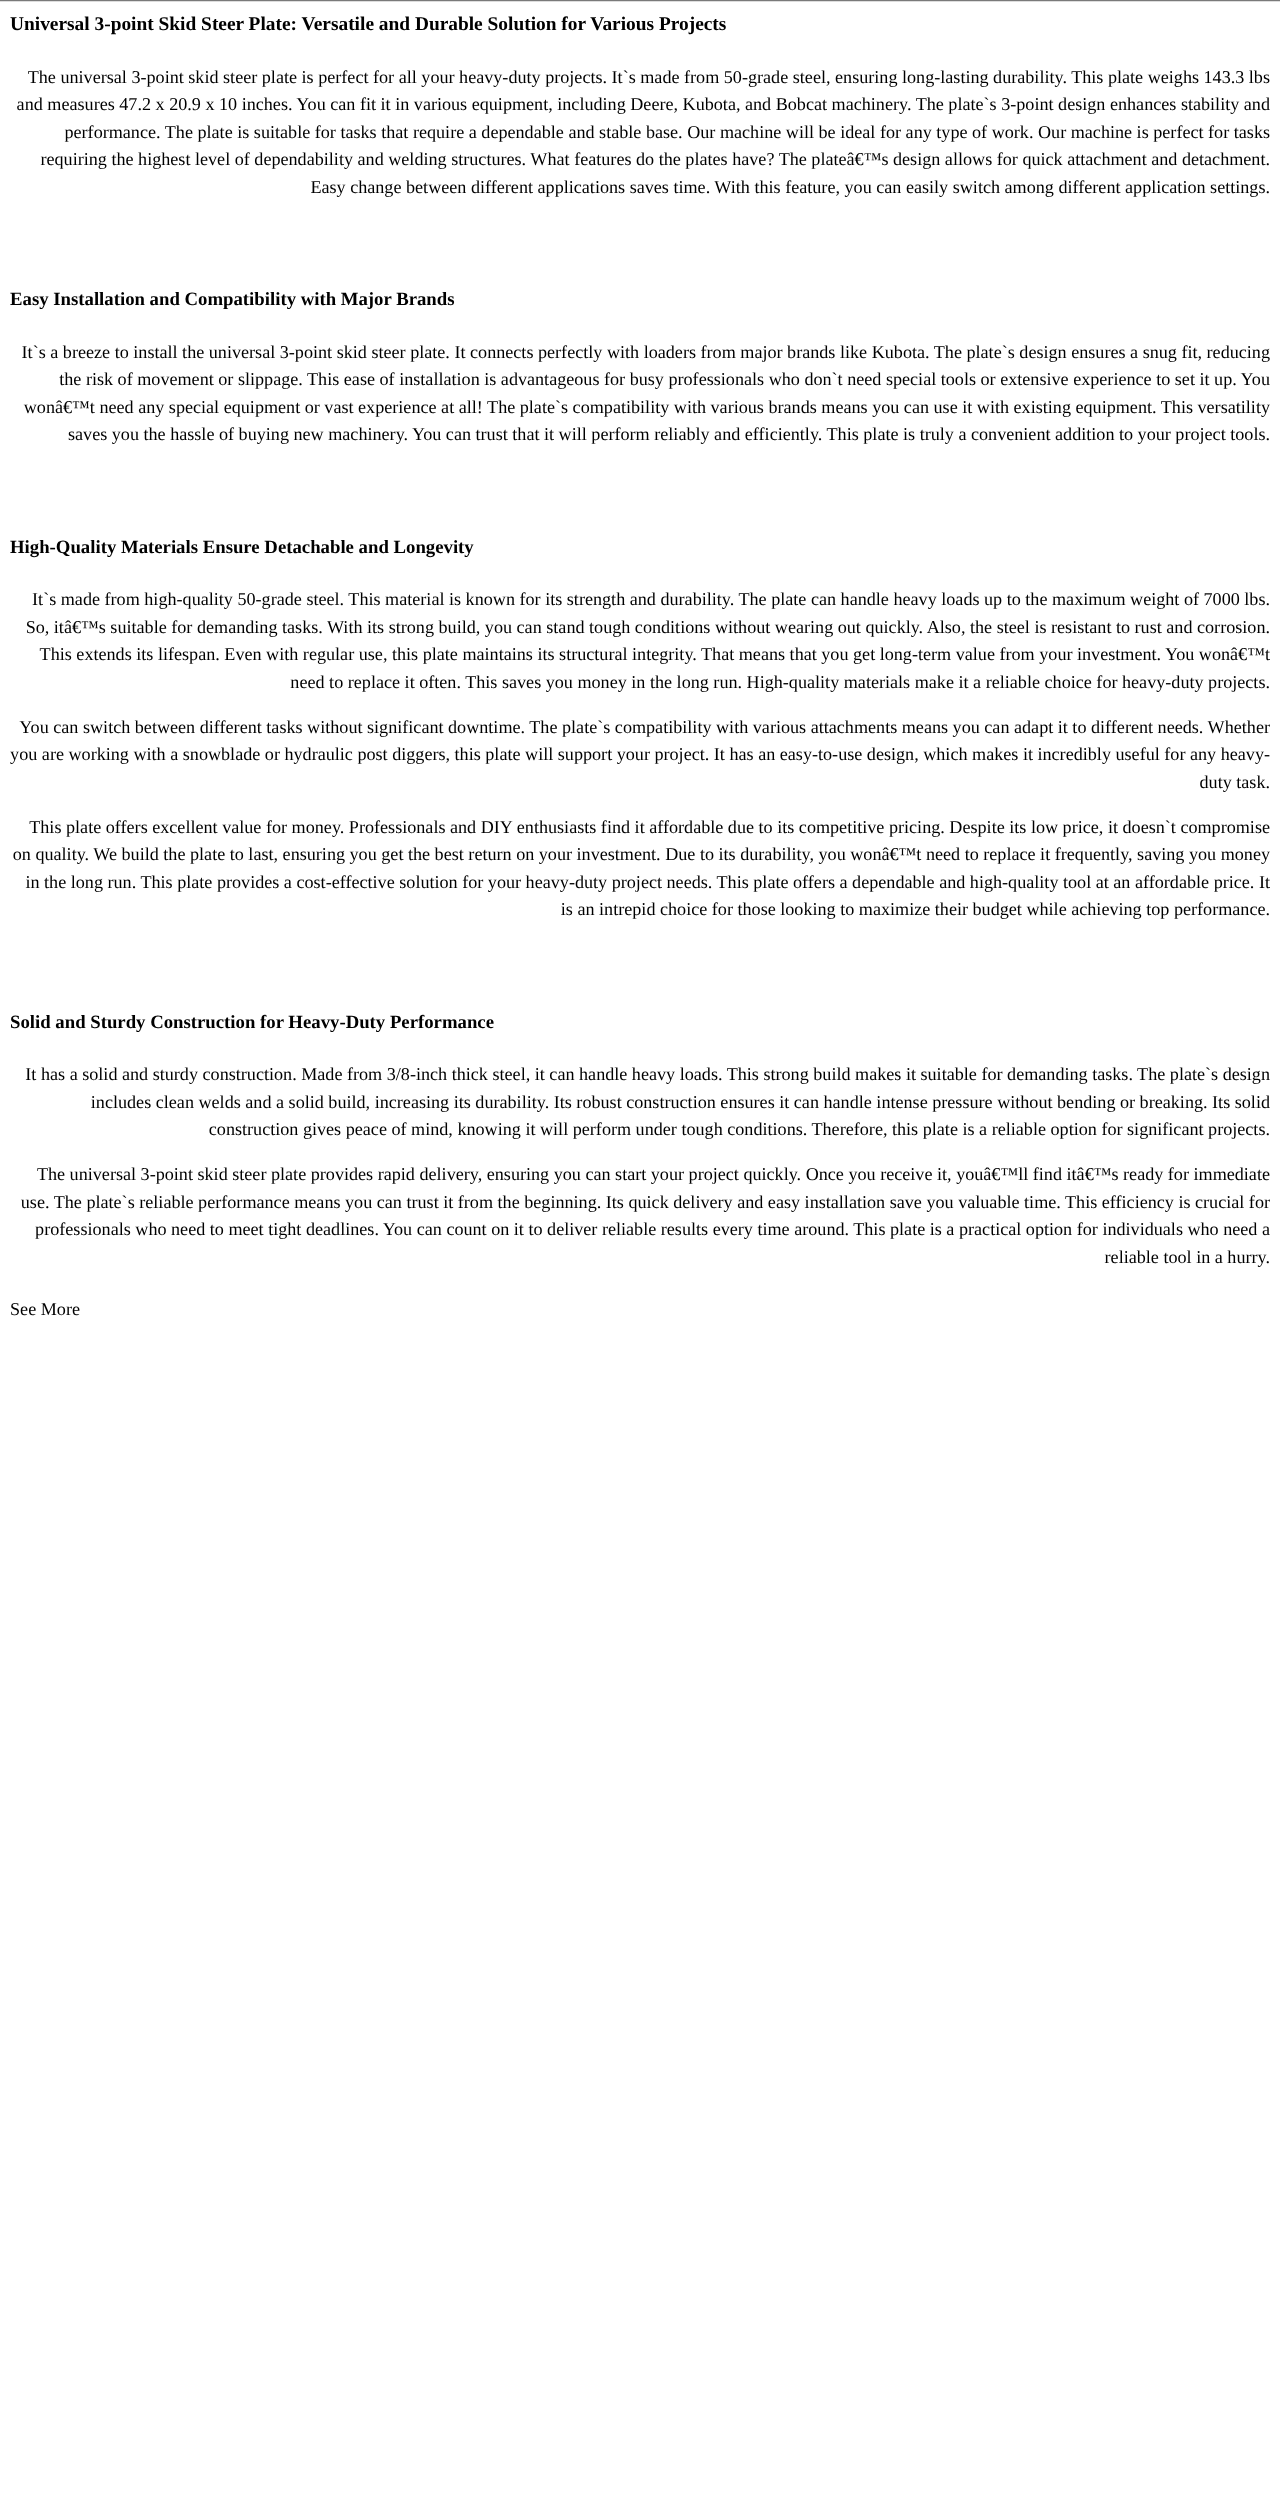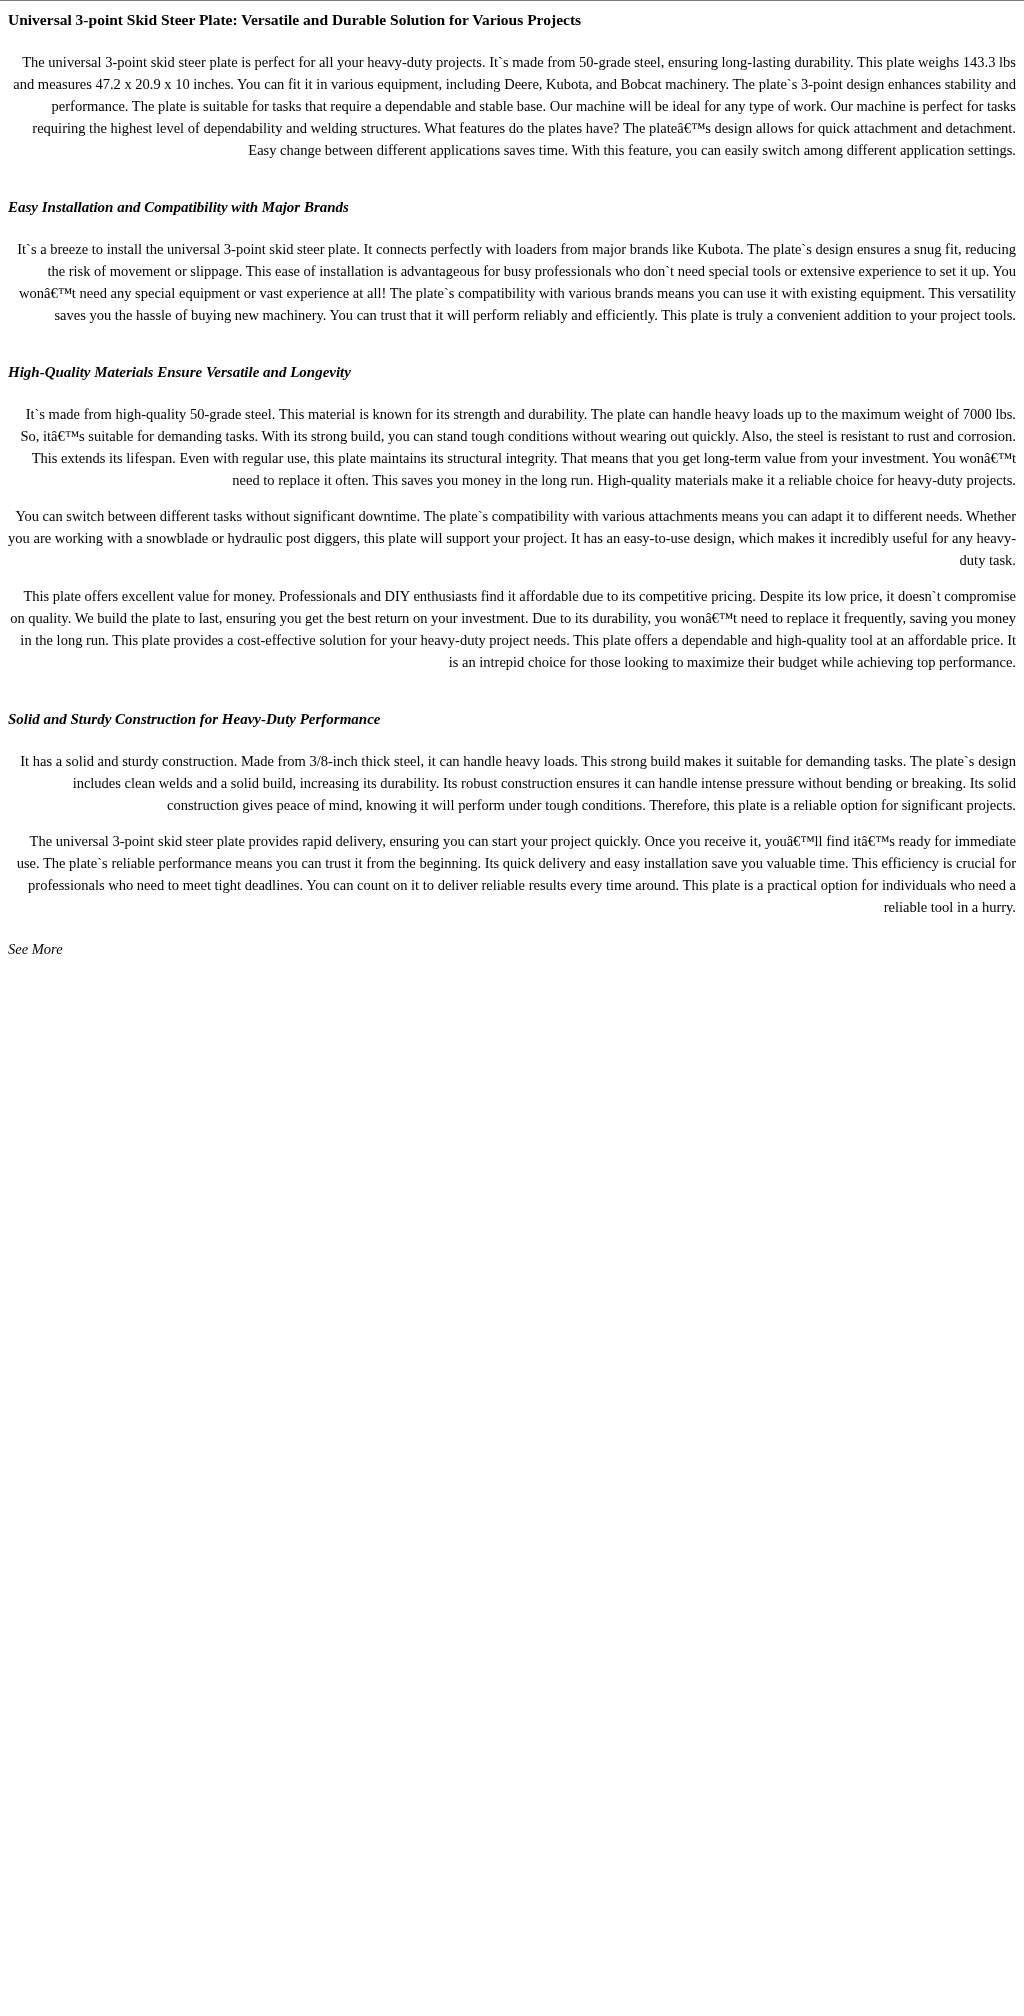--- a/index.html
+++ b/index.html
@@ -22,50 +22,48 @@
     h1.article-title {
       font-size: 15.5px;
       font-weight: bold;
       line-height: 22px;
       margin: 0 0 20px 0;
     }
     h2.section-heading {
       font-size: 15px;
       font-weight: bold;
       line-height: 22px;
-      margin: 35px 0 20px 0;
-      font-style: italic;
+      margin: 68px 0 20px 0;
     }
     p.body-paragraph {
       font-size: 14.5px;
       line-height: 22px;
       margin: 14px 0;
       text-align: right;
     }
     p.see-more {
       font-size: 14.5px;
       line-height: 22px;
       margin: 20px 0 0 0;
       cursor: pointer;
-      font-style: italic;
     }
   </style>
 </head>
 <body>
 
 <div class="page">
 
   <h1 class="article-title">Universal 3-point Skid Steer Plate: Versatile and Durable Solution for Various Projects</h1>
 
   <p class="body-paragraph">The universal 3-point skid steer plate is perfect for all your heavy-duty projects. It`s made from 50-grade steel, ensuring long-lasting durability. This plate weighs 143.3 lbs and measures 47.2 x 20.9 x 10 inches. You can fit it in various equipment, including Deere, Kubota, and Bobcat machinery. The plate`s 3-point design enhances stability and performance. The plate is suitable for tasks that require a dependable and stable base. Our machine will be ideal for any type of work. Our machine is perfect for tasks requiring the highest level of dependability and welding structures. What features do the plates have? The plateâ€™s design allows for quick attachment and detachment. Easy change between different applications saves time. With this feature, you can easily switch among different application settings.</p>
 
   <h2 class="section-heading">Easy Installation and Compatibility with Major Brands</h2>
   <p class="body-paragraph">It`s a breeze to install the universal 3-point skid steer plate. It connects perfectly with loaders from major brands like Kubota. The plate`s design ensures a snug fit, reducing the risk of movement or slippage. This ease of installation is advantageous for busy professionals who don`t need special tools or extensive experience to set it up. You wonâ€™t need any special equipment or vast experience at all! The plate`s compatibility with various brands means you can use it with existing equipment. This versatility saves you the hassle of buying new machinery. You can trust that it will perform reliably and efficiently. This plate is truly a convenient addition to your project tools.</p>
 
-  <h2 class="section-heading">High-Quality Materials Ensure Versatile and Longevity</h2>
+  <h2 class="section-heading">High-Quality Materials Ensure Detachable and Longevity</h2>
   <p class="body-paragraph">It`s made from high-quality 50-grade steel. This material is known for its strength and durability. The plate can handle heavy loads up to the maximum weight of 7000 lbs. So, itâ€™s suitable for demanding tasks. With its strong build, you can stand tough conditions without wearing out quickly. Also, the steel is resistant to rust and corrosion. This extends its lifespan. Even with regular use, this plate maintains its structural integrity. That means that you get long-term value from your investment. You wonâ€™t need to replace it often. This saves you money in the long run. High-quality materials make it a reliable choice for heavy-duty projects.</p>
 
   <p class="body-paragraph">You can switch between different tasks without significant downtime. The plate`s compatibility with various attachments means you can adapt it to different needs. Whether you are working with a snowblade or hydraulic post diggers, this plate will support your project. It has an easy-to-use design, which makes it incredibly useful for any heavy-duty task.</p>
 
   <p class="body-paragraph">This plate offers excellent value for money. Professionals and DIY enthusiasts find it affordable due to its competitive pricing. Despite its low price, it doesn`t compromise on quality. We build the plate to last, ensuring you get the best return on your investment. Due to its durability, you wonâ€™t need to replace it frequently, saving you money in the long run. This plate provides a cost-effective solution for your heavy-duty project needs. This plate offers a dependable and high-quality tool at an affordable price. It is an intrepid choice for those looking to maximize their budget while achieving top performance.</p>
 
   <h2 class="section-heading">Solid and Sturdy Construction for Heavy-Duty Performance</h2>
   <p class="body-paragraph">It has a solid and sturdy construction. Made from 3/8-inch thick steel, it can handle heavy loads. This strong build makes it suitable for demanding tasks. The plate`s design includes clean welds and a solid build, increasing its durability. Its robust construction ensures it can handle intense pressure without bending or breaking. Its solid construction gives peace of mind, knowing it will perform under tough conditions. Therefore, this plate is a reliable option for significant projects.</p>
 
   <p class="body-paragraph">The universal 3-point skid steer plate provides rapid delivery, ensuring you can start your project quickly. Once you receive it, youâ€™ll find itâ€™s ready for immediate use. The plate`s reliable performance means you can trust it from the beginning. Its quick delivery and easy installation save you valuable time. This efficiency is crucial for professionals who need to meet tight deadlines. You can count on it to deliver reliable results every time around. This plate is a practical option for individuals who need a reliable tool in a hurry.</p>

